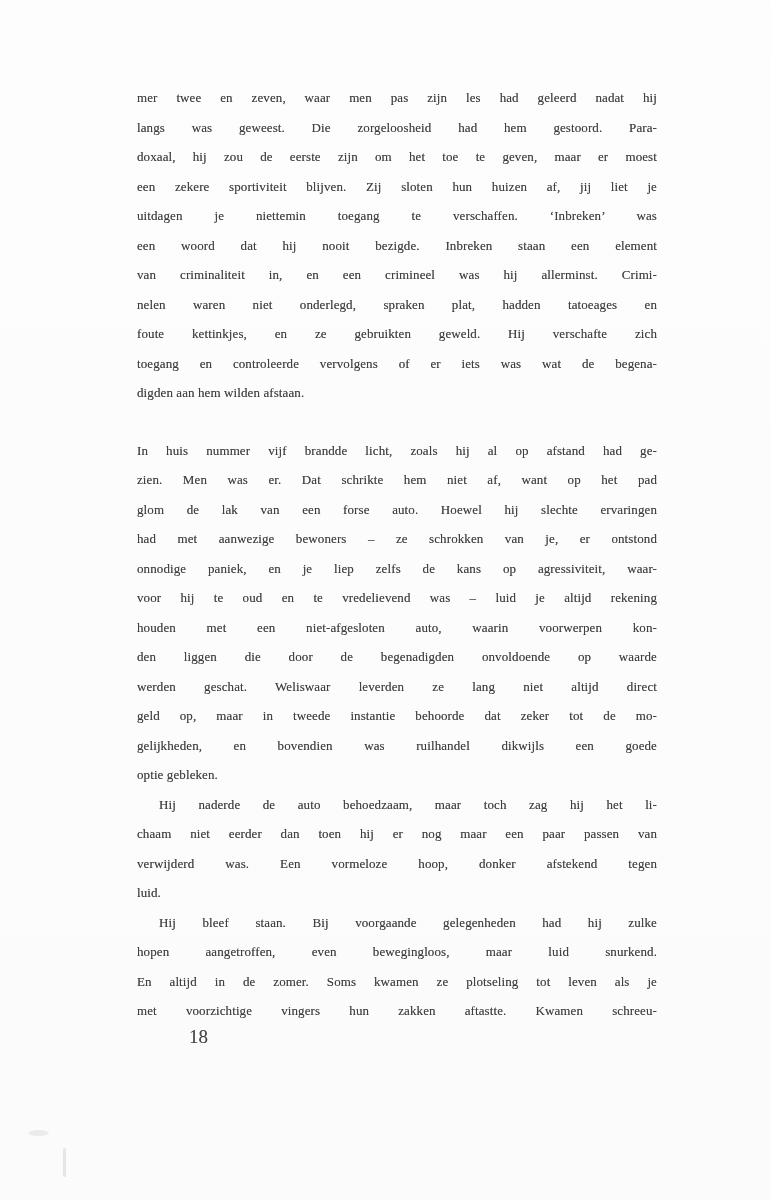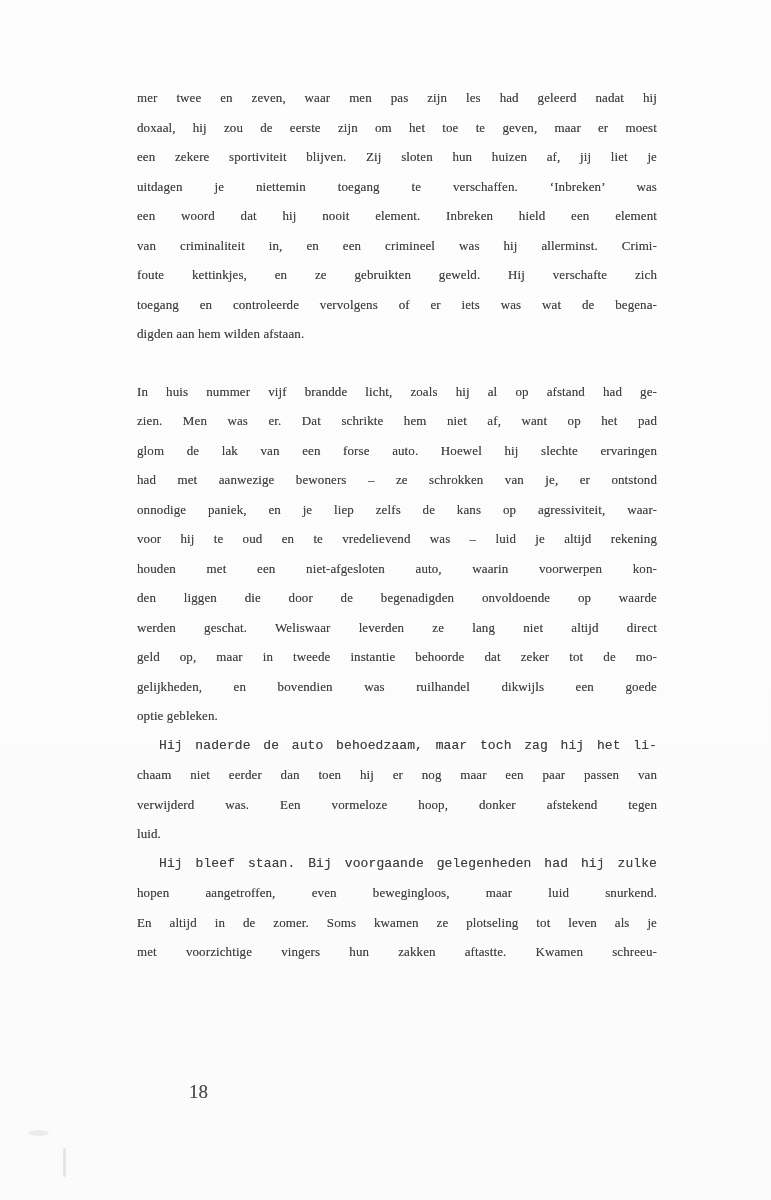--- a/index.html
+++ b/index.html
@@ -32,26 +32,25 @@
   .line {
     text-align: justify;
     text-align-last: justify;
     white-space: normal;
   }
   .line.lastline {
     text-align-last: left;
   }
   .line.first-indent {
     padding-left: 22px;
-    font-family: Liberation Mono, monospace;
   }
   .page-number {
     position: absolute;
     left: 189px;
-    top: 1081px;
+    top: 1026px;
     font-size: 19px;
     line-height: 22px;
     color: #4a4a4a;
     font-variant-numeric: oldstyle-nums;
     text-shadow: 0 0 0.5px rgba(70,70,70,0.5);
   }
   .artifact {
     position: absolute;
     pointer-events: none;
   }
@@ -72,25 +71,27 @@
     border-radius: 2px;
   }
 </style>
 </head>
 <body>
 
 <div class="page">
   <div class="text-block" id="text-block">
       <div class="para">
         <div class="line">mer twee en zeven, waar men pas zijn les had geleerd nadat hij</div>
+        <div class="line">langs was geweest. Die zorgeloosheid had hem gestoord. Para-</div>
         <div class="line">doxaal, hij zou de eerste zijn om het toe te geven, maar er moest</div>
         <div class="line">een zekere sportiviteit blijven. Zij sloten hun huizen af, jij liet je</div>
         <div class="line">uitdagen je niettemin toegang te verschaffen. ‘Inbreken’ was</div>
-        <div class="line">een woord dat hij nooit element. Inbreken hield een element</div>
+        <div class="line">een woord dat hij nooit bezigde. Inbreken staan een element</div>
         <div class="line">van criminaliteit in, en een crimineel was hij allerminst. Crimi-</div>
+        <div class="line">nelen waren niet onderlegd, spraken plat, hadden tatoeages en</div>
         <div class="line">foute kettinkjes, en ze gebruikten geweld. Hij verschafte zich</div>
         <div class="line">toegang en controleerde vervolgens of er iets was wat de begena-</div>
         <div class="line lastline">digden aan hem wilden afstaan.</div>
       </div>
       <div class="para gap">
         <div class="line">In huis nummer vijf brandde licht, zoals hij al op afstand had ge-</div>
         <div class="line">zien. Men was er. Dat schrikte hem niet af, want op het pad</div>
         <div class="line">glom de lak van een forse auto. Hoewel hij slechte ervaringen</div>
         <div class="line">had met aanwezige bewoners – ze schrokken van je, er ontstond</div>
         <div class="line">onnodige paniek, en je liep zelfs de kans op agressiviteit, waar-</div>

